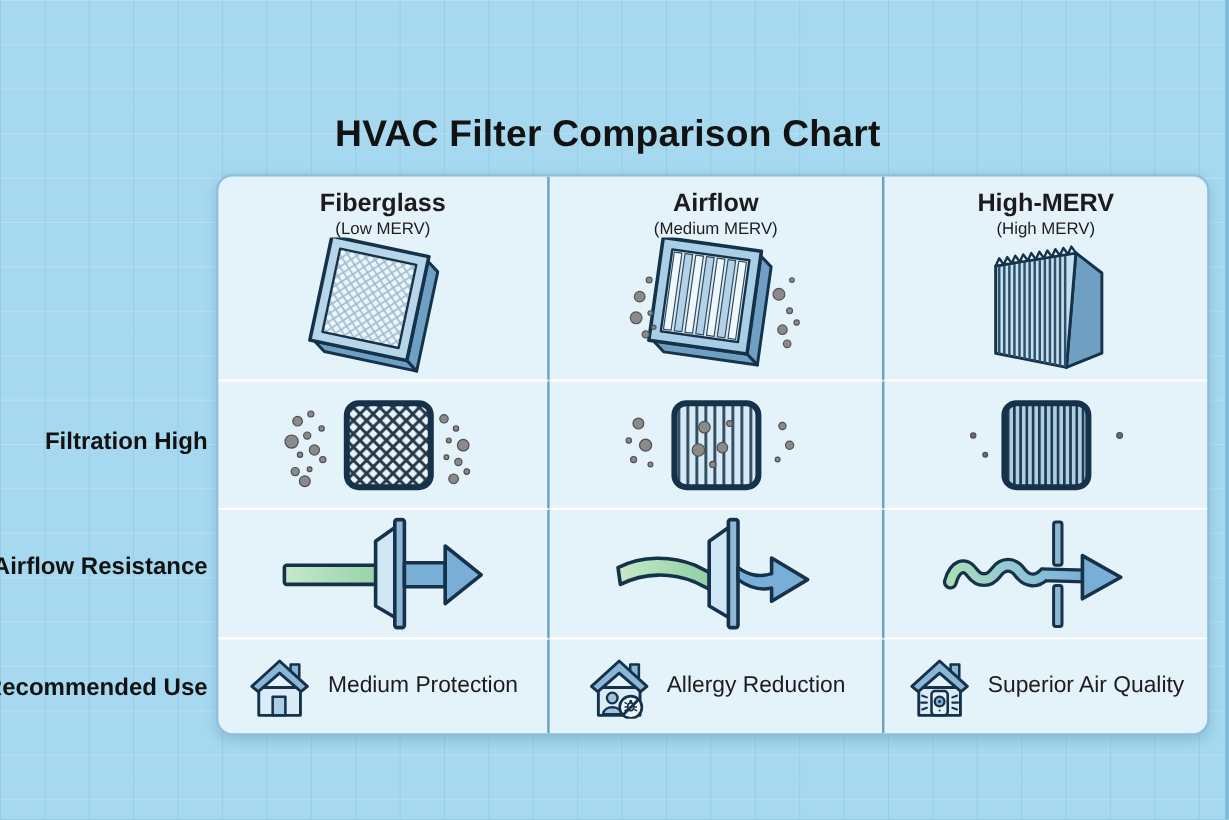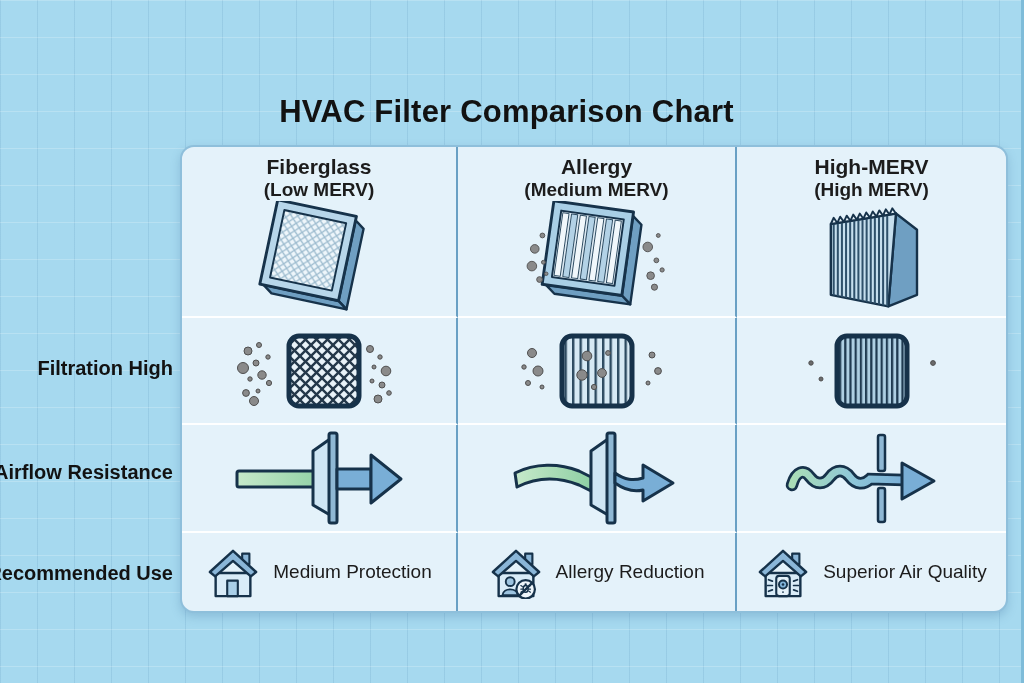--- a/index.html
+++ b/index.html
@@ -22,21 +22,21 @@
     border-radius:14px;overflow:hidden;
     display:grid;grid-template-columns:276px 279px 1fr;
     grid-template-rows:171px 107px 108px 1fr;
     box-shadow:0 4px 10px rgba(70,120,160,.28);
   }
   .cell{display:flex;align-items:center;justify-content:center;box-sizing:border-box;}
   .cdiv{border-right:2px solid #69a0c4;}
   .rdiv{border-bottom:2px solid rgba(255,255,255,.95);}
   .head{flex-direction:column;justify-content:flex-end;padding-top:8px;}
   .colname{font-size:21px;font-weight:bold;line-height:1.1;}
-  .colsub{font-size:19px;margin-top:1px;font-weight:bold;}
+  .colsub{font-size:14px;margin-top:1px;}
   .head svg{margin-top:0;}
   .use{gap:13px;}
   .use-text{font-size:19px;font-weight:500;text-align:center;line-height:1.2;}
   .rowlabel{
     position:absolute;right:848px;white-space:nowrap;
     font-weight:bold;font-size:20px;line-height:22px;color:#121212;text-align:right;
   }
   .rl-filtration{top:357px;}
   .rl-airflow{top:461px;}
   .rl-recommended{top:562px;}
@@ -96,21 +96,21 @@
         <g transform="rotate(12 70 60)" stroke="#16324a" stroke-linejoin="round">
           <polygon points="104,12 114,19 114,105 104,98" fill="#6f9fc2" stroke-width="2.5"></polygon>
           <polygon points="24,98 104,98 114,105 34,105" fill="#6f9fc2" stroke-width="2.5"></polygon>
           <rect x="20" y="8" width="84" height="90" fill="#b7d6ea" stroke-width="3"></rect>
           <rect x="29" y="17" width="66" height="72" fill="url(#meshLight)" stroke-width="2"></rect>
         </g>
       </svg>
     </div>
 
     <div class="cell head cdiv rdiv">
-      <div class="colname">Allergy</div>
+      <div class="colname">Airflow</div>
       <div class="colsub">(Medium MERV)</div>
       <svg width="150" height="118" viewBox="0 0 150 120">
         <g transform="rotate(8 70 60)" stroke="#16324a" stroke-linejoin="round">
           <polygon points="106,10 116,18 116,102 106,94" fill="#6f9fc2" stroke-width="2.5"></polygon>
           <polygon points="26,94 106,94 116,102 36,102" fill="#6f9fc2" stroke-width="2.5"></polygon>
           <rect x="22" y="6" width="84" height="88" fill="#a9cfe6" stroke-width="3"></rect>
           <rect x="31" y="15" width="66" height="70" fill="#dce9f2" stroke-width="2"></rect>
           <g stroke="#2c4a60" stroke-width="1">
             <rect x="33" y="17" width="6.5" height="66" fill="#f0f7fb"></rect>
             <rect x="42.2" y="17" width="6.5" height="66" fill="#b3d2e6"></rect>

